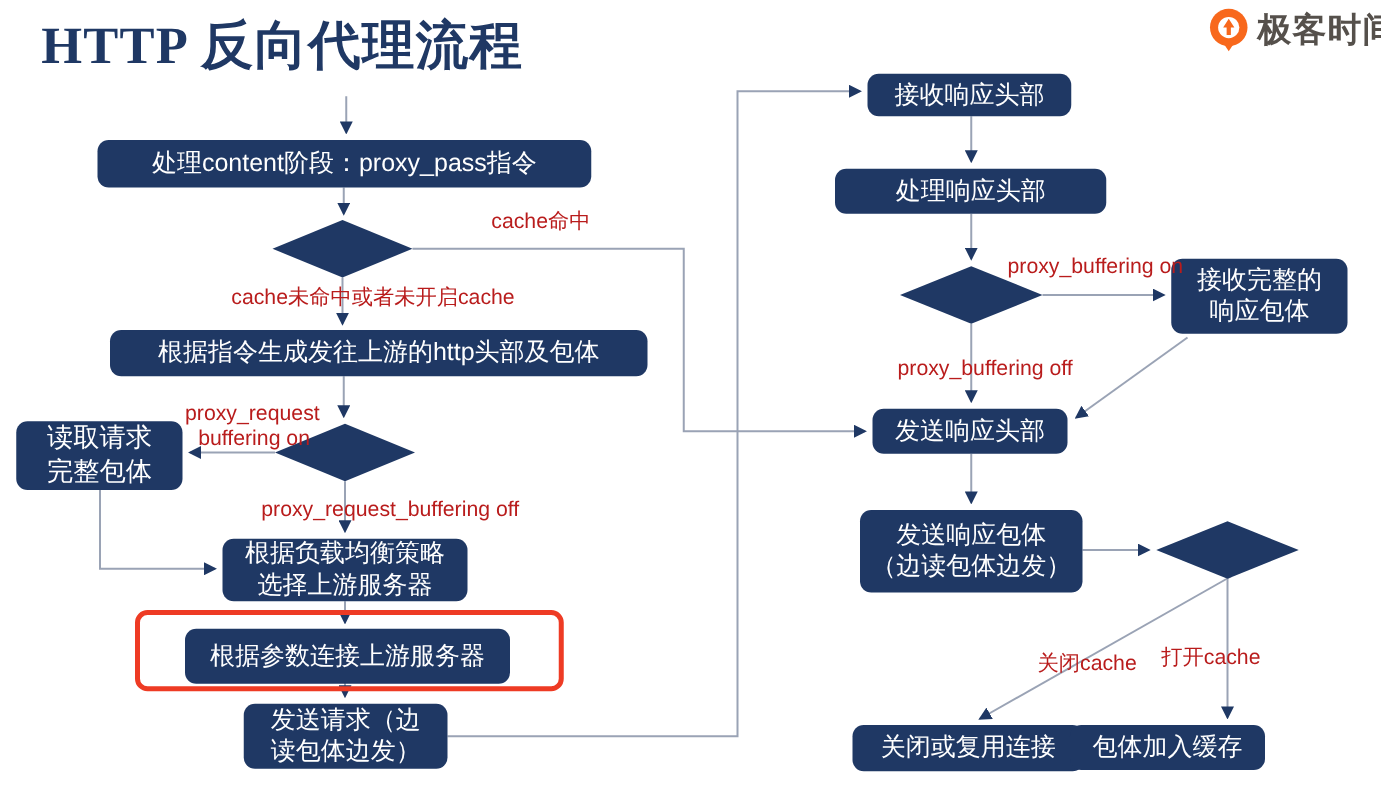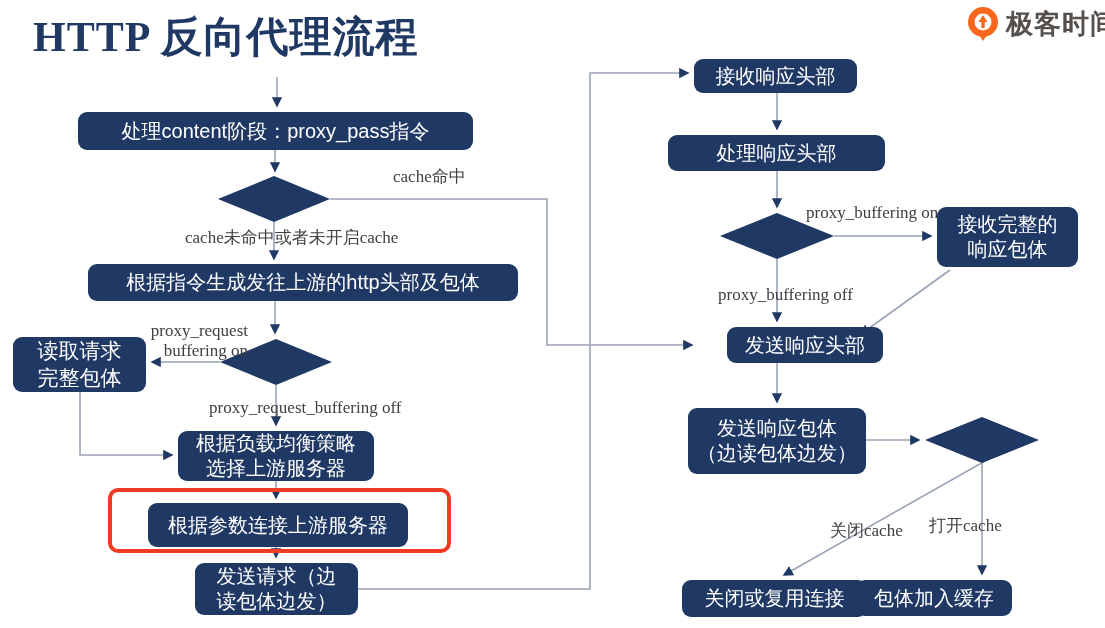--- a/index.html
+++ b/index.html
@@ -17,22 +17,22 @@
     color:#1f3864;letter-spacing:1px;white-space:nowrap;
   }
   .node{
     position:absolute;background:#1f3864;color:#ffffff;
     border-radius:9px;display:flex;align-items:center;justify-content:center;
     text-align:center;white-space:pre-line;
     font-size:20px;line-height:1.25;
     box-sizing:border-box;padding:2px 6px;
   }
   .lbl{
-    position:absolute;color:#404040;
-    font-family:Liberation Serif, serif;
+    position:absolute;color:#b91c1c;
+    font-family:Liberation Sans, sans-serif;
     font-size:17px;line-height:1.2;white-space:pre-line;
   }
   .highlight-frame{
     position:absolute;left:108px;top:488px;width:343px;height:65px;
     border:4px solid #ee3b24;border-radius:10px;box-sizing:border-box;
     background:transparent;
   }
   .logo{
     position:absolute;left:966px;top:6px;display:flex;align-items:center;
     white-space:nowrap;
@@ -105,21 +105,21 @@
   <div class="node" style="left:178px;top:431px;width:196px;height:50px;">根据负载均衡策略
 选择上游服务器</div>
   <div class="node" style="left:148px;top:503px;width:260px;height:44px;">根据参数连接上游服务器</div>
   <div class="node" style="left:195px;top:563px;width:163px;height:52px;">发送请求（边
 读包体边发）</div>
 
   <div class="node" style="left:694px;top:59px;width:163px;height:34px;">接收响应头部</div>
   <div class="node" style="left:668px;top:135px;width:217px;height:36px;">处理响应头部</div>
   <div class="node" style="left:937px;top:207px;width:141px;height:60px;">接收完整的
 响应包体</div>
-  <div class="node" style="left:698px;top:327px;width:156px;height:36px;margin-left:29px;">发送响应头部</div>
+  <div class="node" style="left:698px;top:327px;width:156px;height:36px;">发送响应头部</div>
   <div class="node" style="left:688px;top:408px;width:178px;height:66px;">发送响应包体
 （边读包体边发）</div>
   <div class="node" style="left:682px;top:580px;width:185px;height:37px;">关闭或复用连接</div>
   <div class="node" style="left:856px;top:580px;width:156px;height:36px;">包体加入缓存</div>
 
   <div class="lbl" style="left:393px;top:167px;">cache命中</div>
   <div class="lbl" style="left:185px;top:228px;">cache未命中或者未开启cache</div>
   <div class="lbl" style="left:148px;top:321px;width:100px;text-align:right;">proxy_request
 buffering on</div>
   <div class="lbl" style="left:209px;top:398px;">proxy_request_buffering off</div>

